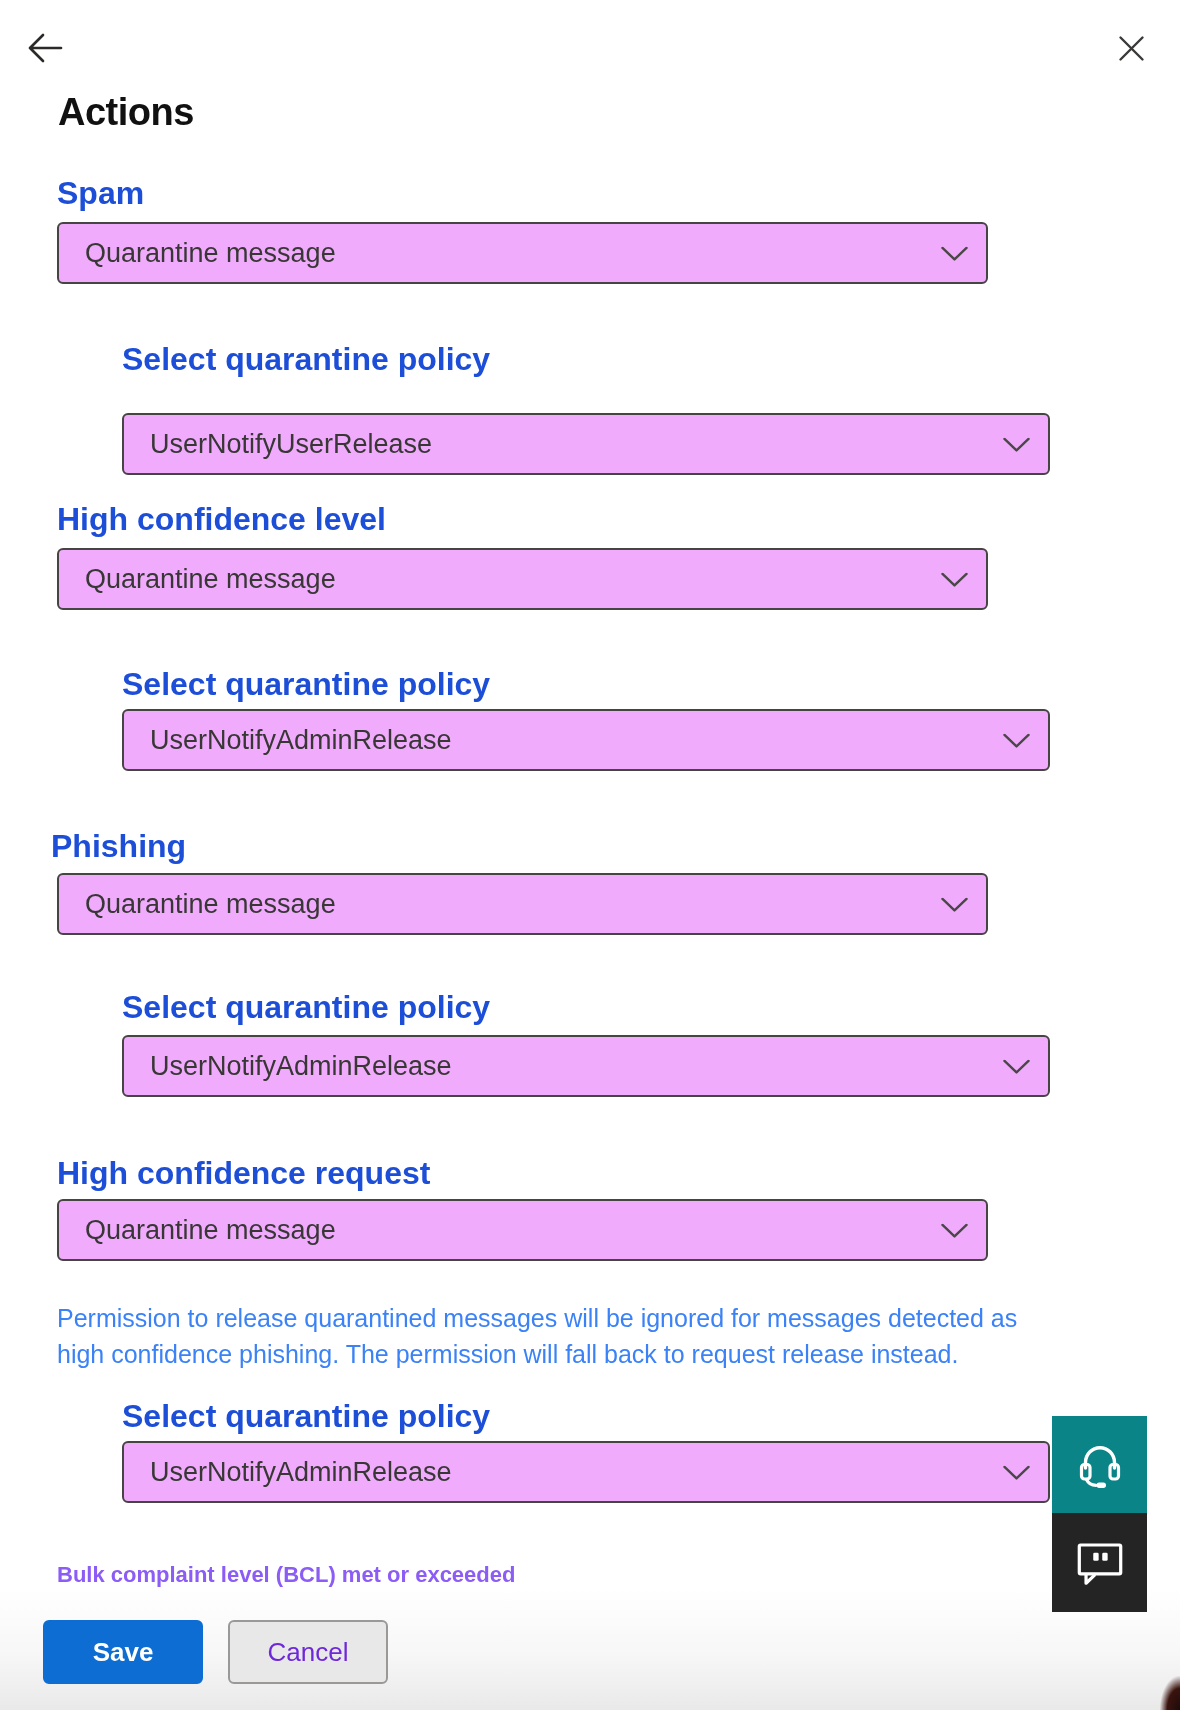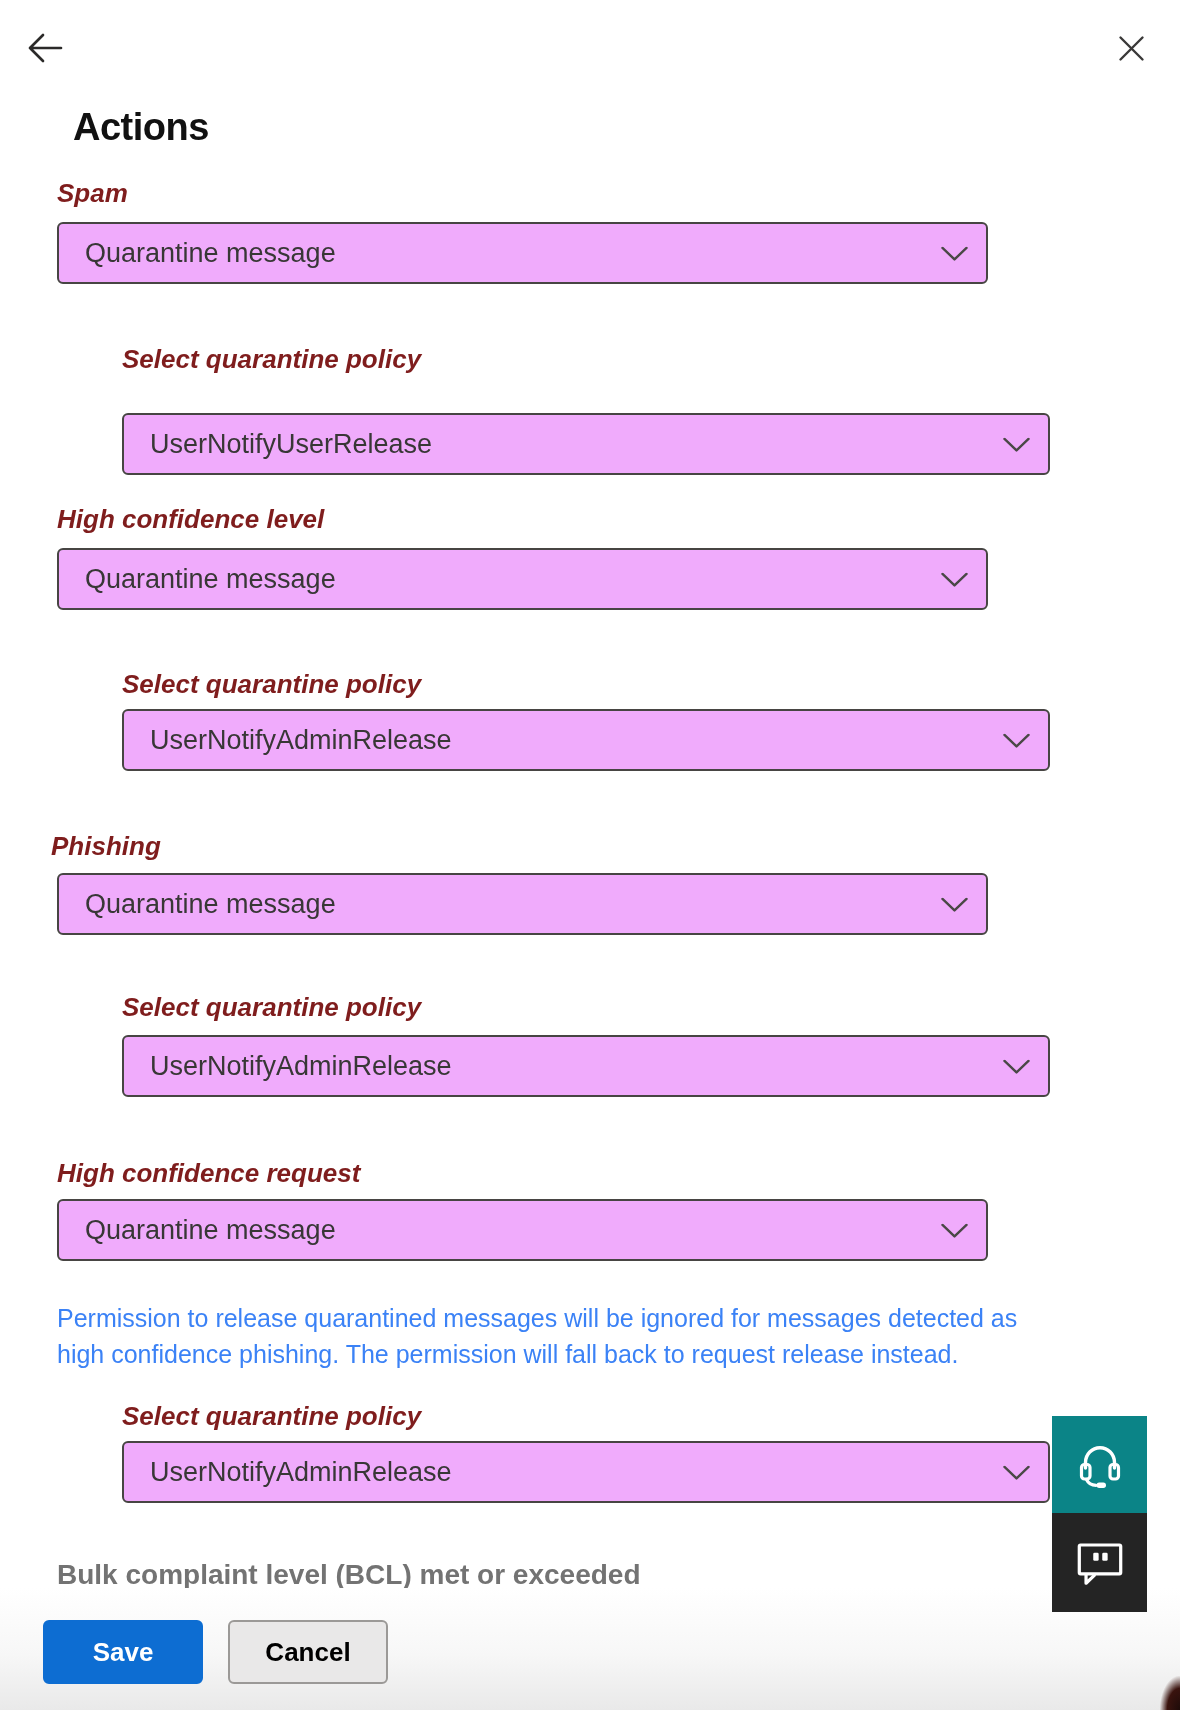--- a/index.html
+++ b/index.html
@@ -13,26 +13,26 @@
   }
   .icon-btn{
     position:absolute;
     background:transparent;border:none;padding:0;margin:0;
     display:flex;align-items:center;justify-content:center;
     cursor:pointer;
   }
   .page-title{
     position:absolute;left:57px;top:90px;
     font-size:38px;font-weight:700;color:#111;
-    letter-spacing:-0.5px;margin:16px;
+    letter-spacing:-0.5px;margin:1px;
   }
   .field-label{
     position:absolute;
-    font-size:26px;font-weight:600;color:#7f1d1d;
-    line-height:30px;white-space:nowrap;font-style:italic;
+    font-size:32px;font-weight:600;color:#1d4ed8;
+    line-height:30px;white-space:nowrap;
   }
   .dropdown{
     position:absolute;
     height:62px;width:931px;
     box-sizing:border-box;
     background:#f0abfc;
     border:2px solid #474543;
     border-radius:6px;
     display:flex;align-items:center;
     padding:0 64px 0 26px;
@@ -49,21 +49,21 @@
     position:absolute;left:57px;top:1300px;
     width:990px;
     font-size:25px;line-height:36px;color:#3b82f6;
   }
   .clipped-label{
     position:absolute;left:57px;top:1556px;
     height:33px;width:900px;
     overflow:hidden;
   }
   .clipped-label span{
-    font-size:28px;font-weight:600;color:#737373;line-height:38px;
+    font-size:22px;font-weight:600;color:#8b5cf6;line-height:38px;
     white-space:nowrap;
   }
   .footer{
     position:absolute;left:0;top:1588px;width:1180px;height:122px;
     background:linear-gradient(180deg,#ffffff 0%,#f7f7f7 55%,#e9e9e9 100%);
     z-index:20;
   }
   .btn{
     position:absolute;top:32px;
     width:160px;height:64px;
@@ -73,21 +73,21 @@
     border-radius:6px;
     display:flex;align-items:center;justify-content:center;
     cursor:pointer;
   }
   .btn-primary{
     left:43px;
     background:#0d6dd2;border:2px solid #0d6dd2;color:#fff;
   }
   .btn-secondary{
     left:228px;
-    background:#e9e8e8;border:2px solid #9b9997;color:#000000;font-weight:700;
+    background:#e9e8e8;border:2px solid #9b9997;color:#6d28d9;font-weight:400;
   }
   .widget{
     position:absolute;left:1052px;width:95px;
     border:none;padding:0;margin:0;
     display:flex;align-items:center;justify-content:center;
     cursor:pointer;z-index:30;
   }
   .widget-help{top:1416px;height:97px;background:#0b8487;}
   .widget-feedback{top:1513px;height:99px;background:#242424;}
   .corner-artifact{

